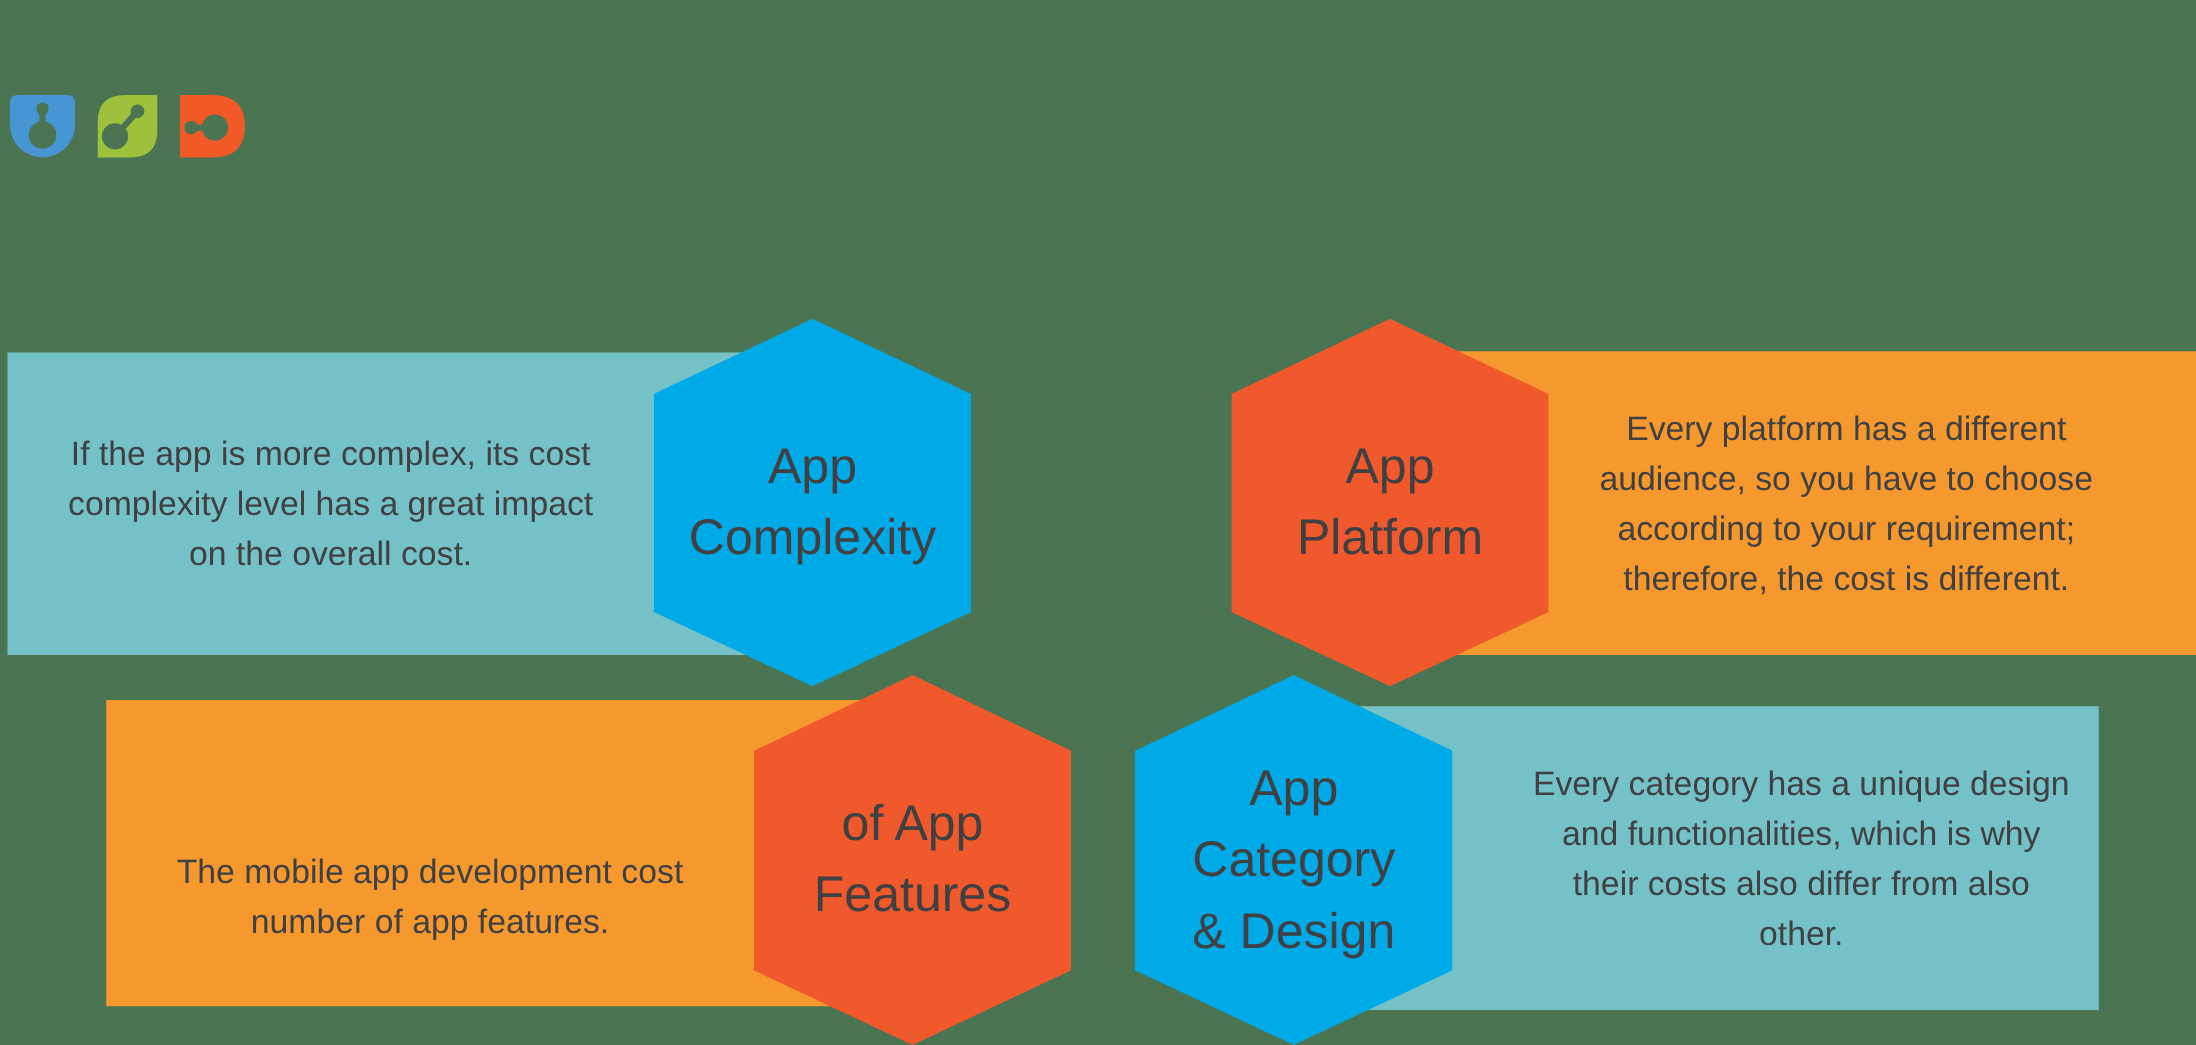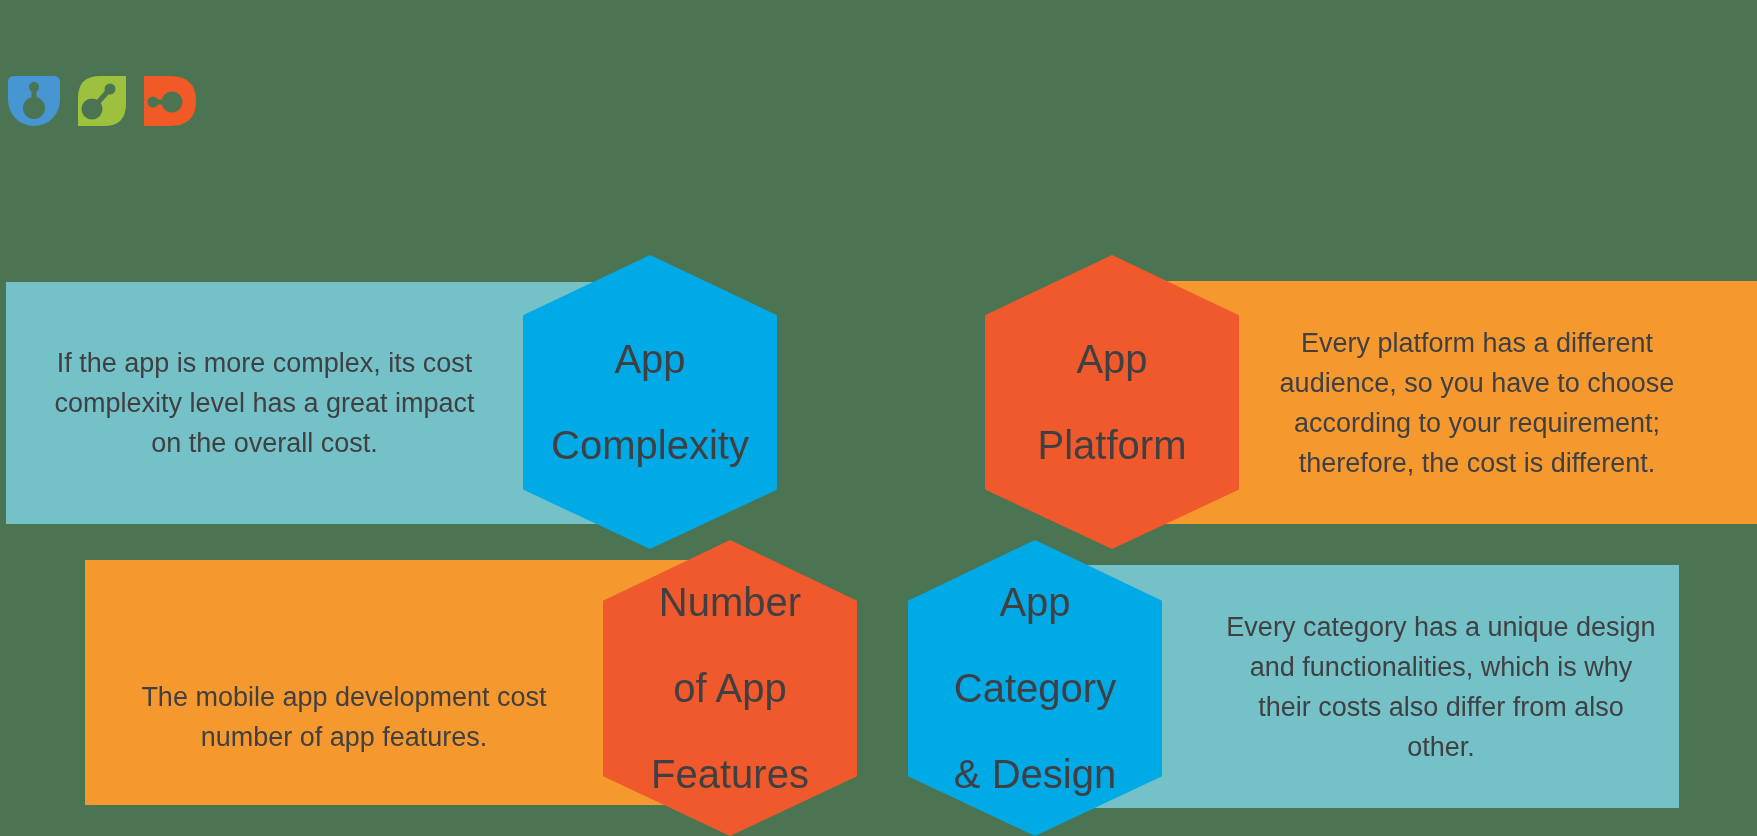--- a/index.html
+++ b/index.html
@@ -34,21 +34,20 @@
   #panel-3{left:85px;top:560px;width:645px;height:245px;}
   #panel-4{left:1035px;top:565px;width:644px;height:243px;}
   
   .hex{
     position:absolute;z-index:2;
     clip-path:polygon(50% 0%,100% 20.5%,100% 79.8%,50% 100%,0% 79.8%,0% 20.5%);
     display:flex;flex-direction:column;align-items:center;justify-content:center;
     text-align:center;
     font-size:40px;line-height:57px;
     color:var(--dark_text,#404042);
-    gap:29px;
   }
   .hex.blue{background:var(--blue_hex,#00aae6);}
   .hex.red{background:var(--red_hex,#f0592c);}
   #hex-1{left:523px;top:255px;width:254px;height:294px;}
   #hex-2{left:985px;top:255px;width:254px;height:294px;}
   #hex-3{left:603px;top:540px;width:254px;height:296px;}
   #hex-4{left:908px;top:540px;width:254px;height:296px;}
   .hex-line{white-space:nowrap;}
   
   .desc{
@@ -98,21 +97,20 @@
 
   <div id="hex-1" class="hex blue">
     <div class="hex-line">App</div>
     <div class="hex-line">Complexity</div>
   </div>
   <div id="hex-2" class="hex red">
     <div class="hex-line">App</div>
     <div class="hex-line">Platform</div>
   </div>
   <div id="hex-3" class="hex red">
-    <div class="hex-line">Number</div>
     <div class="hex-line">of App</div>
     <div class="hex-line">Features</div>
   </div>
   <div id="hex-4" class="hex blue">
     <div class="hex-line">App</div>
     <div class="hex-line">Category</div>
     <div class="hex-line">&amp; Design</div>
   </div>
 
   <div id="desc-1" class="desc">

